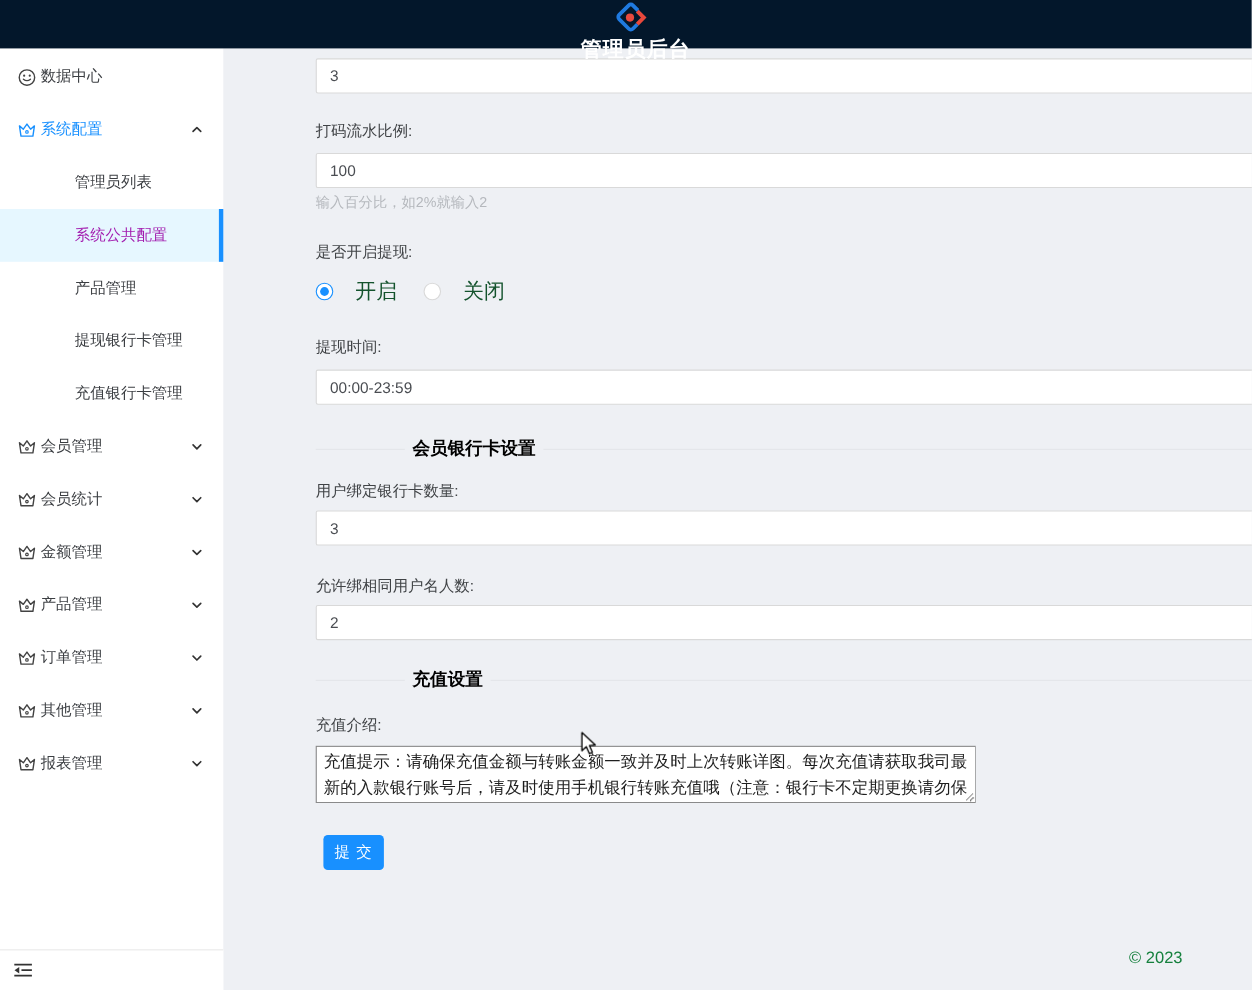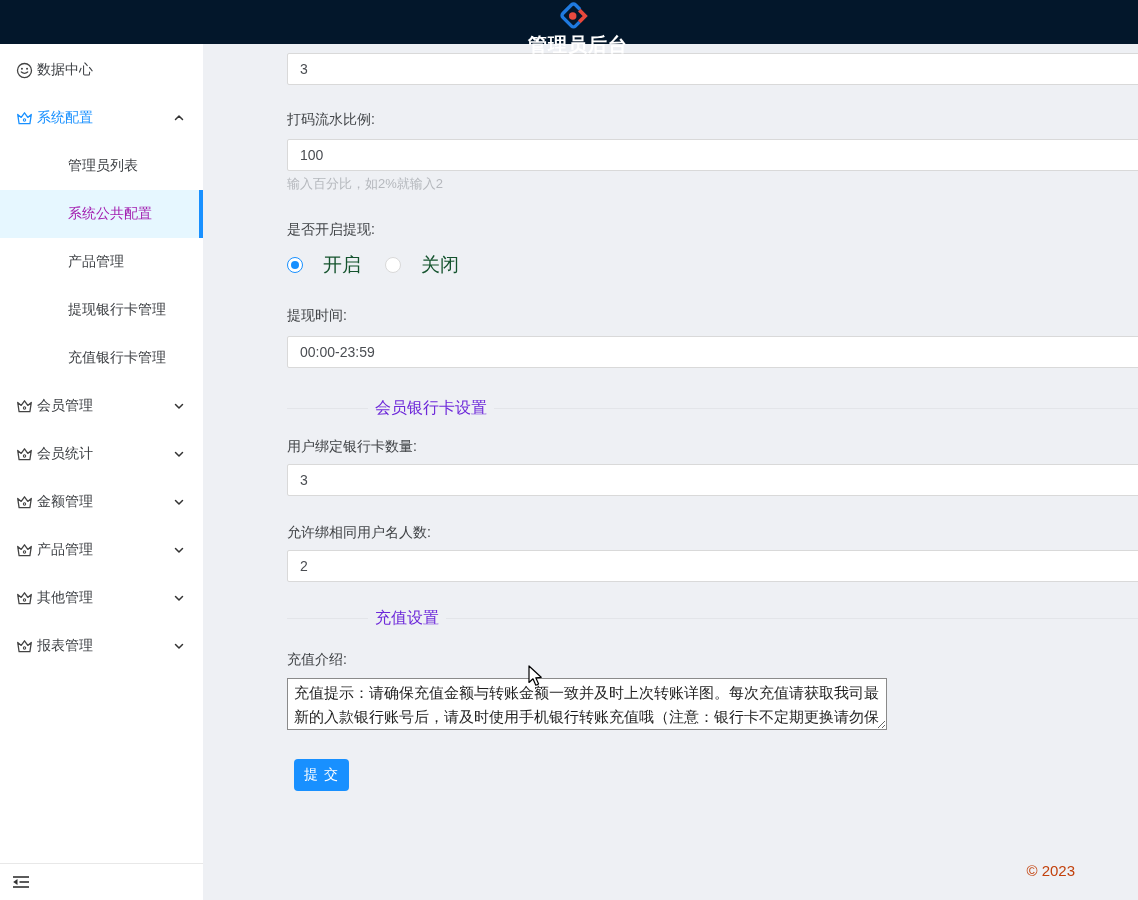--- a/index.html
+++ b/index.html
@@ -60,36 +60,36 @@
     content:""; position:absolute; left:50%; top:50%; width:8px; height:8px;
     margin:-4px 0 0 -4px; border-radius:50%; background:#1890ff;
   }
   .radio.unchecked { border:1px solid #d9d9d9; }
   .radio-label { font-size:19px; color:#14532d; margin-left:20px; }
   .radio-gap { width:24px; }
   .section-divider { display:flex; align-items:center; margin-top:29px; height:22px; }
   .section-divider .line { height:1px; background:#e3e5e9; }
   .section-divider .line.left { width:81px; margin-right:7px; }
   .section-divider .line.right { flex:1; margin-left:7px; }
-  .section-divider .sec-title { font-size:16px; color:#6d28d9; }
+  .section-divider .sec-title { font-size:16px; color:#000000;font-weight:bold; }
   .recharge-textarea {
     display:block; width:600px; height:52px; margin-top:9px;
     border:1px solid #8a8a8a; background:#fff; padding:2px 6px;
     font-size:15px; line-height:24px; color:#1f1f1f; font-family:inherit;
     resize:both; outline:none;
   }
   .submit-btn {
     display:block; margin-top:29px; margin-left:7px;
     width:55px; height:32px; background:#1890ff; color:#fff;
     border:none; border-radius:4px; font-size:14px; font-family:inherit;
     cursor:pointer; letter-spacing:1px;
   }
   .copyright {
     position:absolute; top:818px; right:63px;
-    font-size:15px; color:#c2410c;
+    font-size:15px; color:#15803d;
   }
   .mouse-cursor { position:absolute; left:528px; top:665px; z-index:50; pointer-events:none; }
 </style>
 </head>
 <body>
 
 <div class="header">
   <svg class="logo" viewBox="0 0 30 30">
     <rect x="6.2" y="6.2" width="16.6" height="16.6" rx="2.5" transform="rotate(45 14.5 14.5)" fill="none" stroke="#1f7ae0" stroke-width="3.2"></rect>
     <path d="M20 9.5 L25.5 15 L20 20.5" fill="none" stroke="#03172b" stroke-width="7"></path>
@@ -190,20 +190,32 @@
         <path d="M2.5 4.5 L6 8 L9.5 4.5" stroke="#333" stroke-width="1.5" fill="none" stroke-linecap="round" stroke-linejoin="round"></path>
       </svg>
   </div>
   <div class="menu-item">
     <span class="mi-icon">
       <svg viewBox="0 0 16 16" width="17" height="17">
           <path d="M1.6 4.2 L4.9 7 L8 2.6 L11.1 7 L14.4 4.2 L13.1 12.9 L2.9 12.9 Z" fill="none" stroke="currentColor" stroke-width="1.2" stroke-linejoin="round"></path>
           <circle cx="8" cy="9.4" r="1.1" fill="none" stroke="currentColor" stroke-width="1"></circle>
         </svg>
     </span>
+    <span class="mi-label">订单管理</span>
+    <svg class="mi-arrow" viewBox="0 0 12 12">
+        <path d="M2.5 4.5 L6 8 L9.5 4.5" stroke="#333" stroke-width="1.5" fill="none" stroke-linecap="round" stroke-linejoin="round"></path>
+      </svg>
+  </div>
+  <div class="menu-item">
+    <span class="mi-icon">
+      <svg viewBox="0 0 16 16" width="17" height="17">
+          <path d="M1.6 4.2 L4.9 7 L8 2.6 L11.1 7 L14.4 4.2 L13.1 12.9 L2.9 12.9 Z" fill="none" stroke="currentColor" stroke-width="1.2" stroke-linejoin="round"></path>
+          <circle cx="8" cy="9.4" r="1.1" fill="none" stroke="currentColor" stroke-width="1"></circle>
+        </svg>
+    </span>
     <span class="mi-label">其他管理</span>
     <svg class="mi-arrow" viewBox="0 0 12 12">
         <path d="M2.5 4.5 L6 8 L9.5 4.5" stroke="#333" stroke-width="1.5" fill="none" stroke-linecap="round" stroke-linejoin="round"></path>
       </svg>
   </div>
   <div class="menu-item">
     <span class="mi-icon">
       <svg viewBox="0 0 16 16" width="17" height="17">
           <path d="M1.6 4.2 L4.9 7 L8 2.6 L11.1 7 L14.4 4.2 L13.1 12.9 L2.9 12.9 Z" fill="none" stroke="currentColor" stroke-width="1.2" stroke-linejoin="round"></path>
           <circle cx="8" cy="9.4" r="1.1" fill="none" stroke="currentColor" stroke-width="1"></circle>

